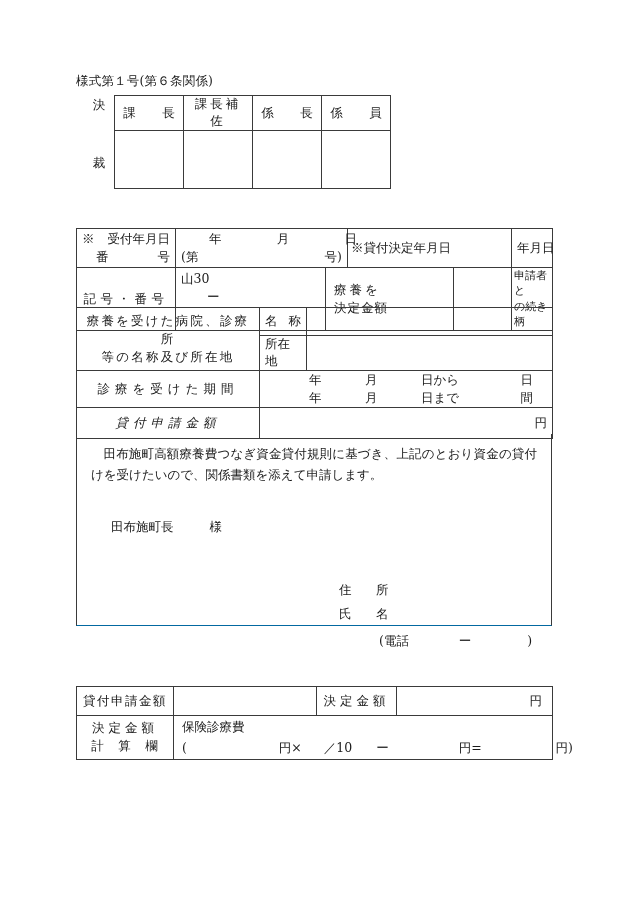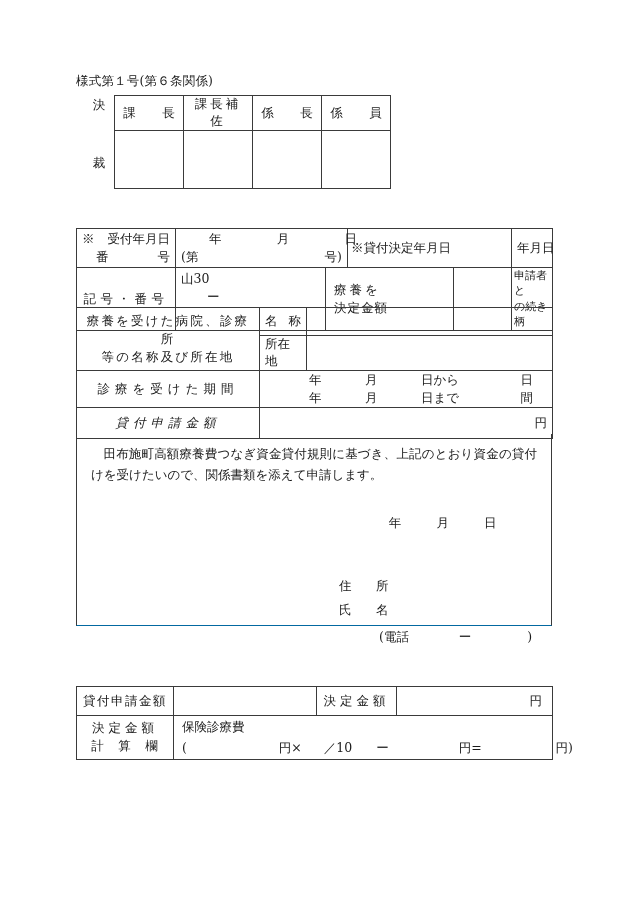--- a/index.html
+++ b/index.html
@@ -394,26 +394,23 @@
       </td>
       <td colspan="2" class="rcell-yen">
         <span>円</span>
       </td>
     </tr>
   </tbody>
     </table>
 
   <div class="body-box" id="body-upper">
     <p class="para">田布施町高額療養費つなぎ資金貸付規則に基づき、上記のとおり資金の貸付けを受けたいので、関係書類を添えて申請します。</p>
-    <div class="para date-line" style="text-indent:0;">
-      <span>年</span>
-      <span class="gap"></span>
-      <span>月</span>
-      <span class="gap"></span>
-      <span>日</span>
+    <div class="para addressee" style="text-indent:0;">
+      <span>田布施町長</span>
+      <span class="sama">様</span>
     </div>
     <div class="para applicant" style="text-indent:0;">
       <div>
         <span class="field-label">住　所</span>
         <span></span>
       </div>
       <div>
         <span class="field-label">氏　名</span>
         <span></span>
       </div>

